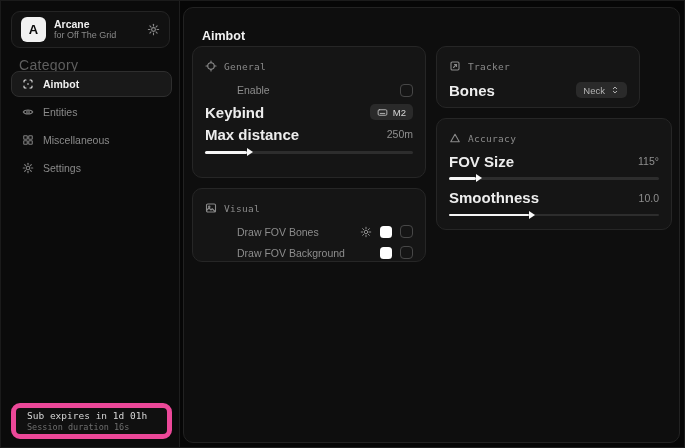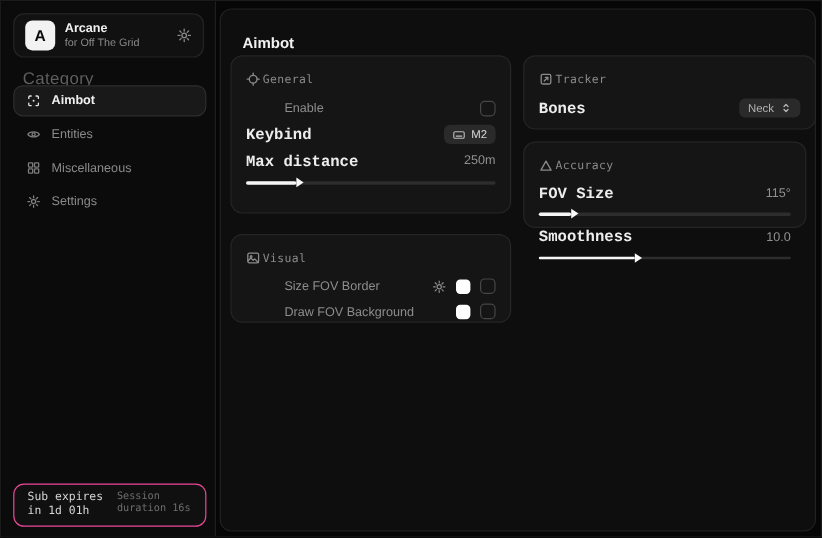--- a/index.html
+++ b/index.html
@@ -37,48 +37,48 @@
     padding:0 10px; color:#8a8a8a; font-size:10.5px; cursor:pointer;
     border:1px solid transparent;
   }
   .nav-item .nicon { display:flex; color:#7d7d7d; }
   .nav-item.selected {
     background:#191919; border:1px solid #2e2e2e; color:#f0f0f0; font-weight:600;
   }
   .nav-item.selected .nicon { color:#e8e8e8; }
   .footer-card {
     position:absolute; left:10px; bottom:8px; width:161px; height:36px;
-    background:#101010; border:1px solid #ec4899; border-radius:9px;
-    padding:5px 11px; display:flex; flex-direction:row; justify-content:center; gap:1px;
+    background:#101010; border:5px solid #ec4899; border-radius:9px;
+    padding:5px 11px; display:flex; flex-direction:column; justify-content:center; gap:1px;
   }
   .footer-line1 { font-family:"DejaVu Sans Mono", monospace; font-size:9.5px; color:#d6d6d6; }
   .footer-line2 { font-family:"DejaVu Sans Mono", monospace; font-size:8.5px; color:#6e6e6e; }
   
   .panel {
     position:absolute; left:182px; top:6px; width:497px; height:436px;
     background:#0e0e0e; border:1px solid #222222; border-radius:10px;
   }
   .panel-title { position:absolute; left:18px; top:21px; font-size:12.5px; font-weight:700; color:#f2f2f2; }
   .card {
     position:absolute; background:#151515; border:1px solid #262626; border-radius:10px;
     padding:11px 12px;
   }
   .card-general    { left:8px;  top:38px;  width:234px; height:132px; }
-  .card-visual     { left:8px;  top:180px; width:234px; height:74px;margin-top:7px;  }
-  .card-tracker    { left:252px; top:38px; width:244px; height:62px;  }
-  .card-accuracy   { left:252px; top:110px; width:236px; height:72px; }
+  .card-visual     { left:8px;  top:180px; width:234px; height:74px;  }
+  .card-tracker    { left:252px; top:38px; width:204px; height:62px;  }
+  .card-accuracy   { left:252px; top:110px; width:236px; height:112px; }
   .card-h {
-    display:flex; align-items:center; gap:2px; height:16px; margin-bottom:5px;
+    display:flex; align-items:center; gap:7px; height:16px; margin-bottom:5px;
     color:#8a8a8a;
   }
   .card-h .hlabel { font-family:"DejaVu Sans Mono", monospace; font-size:9.5px; letter-spacing:.3px; }
   .row { display:flex; align-items:center; height:22px; }
   .row-tight { height:21px; }
   .lbl-dim   { font-size:10.5px; color:#8d8d8d;padding-left:32px; }
-  .lbl-bold  { font-size:13px; color:#ededed; font-weight:600;font-family:Liberation Mono, monospace; }
+  .lbl-bold  { font-size:15px; color:#ededed; font-weight:600; }
   .right { margin-left:auto; display:flex; align-items:center; gap:8px; }
   .val { font-size:10.5px; color:#8f8f8f; }
   .checkbox {
     width:13px; height:13px; border:1.5px solid #474747; border-radius:4px;
     background:transparent; cursor:pointer;
   }
   .swatch { width:12px; height:12px; border-radius:3.5px; cursor:pointer; }
   .badge {
     display:flex; align-items:center; gap:5px; background:#2a2a2a; border-radius:5px;
     padding:2.5px 7px; font-size:9.5px; color:#d8d8d8; cursor:pointer;
@@ -238,21 +238,21 @@
         <span>
           <svg width="12" height="12" viewBox="0 0 24 24" fill="none" stroke="currentColor" stroke-width="2.2" stroke-linecap="round" stroke-linejoin="round">
             <rect x="3" y="4" width="18" height="16" rx="2.5"></rect>
             <circle cx="8.5" cy="9.5" r="1.4"></circle>
               <path d="M3.5 16.5l4.5-4.5 4 4 2.5-2.5 6 6"></path>
           </svg>
         </span>
         <span class="hlabel">Visual</span>
       </div>
       <div class="row row-tight">
-        <span class="lbl-dim">Size FOV Border</span>
+        <span class="lbl-dim">Draw FOV Bones</span>
         <span class="right">
           <span class="gear-small">
             <svg width="12" height="12" viewBox="0 0 24 24" fill="none" stroke="currentColor" stroke-width="2" stroke-linecap="round">
               <circle cx="12" cy="12" r="3.5"></circle>
               <line x1="12" y1="2.5" x2="12" y2="5.5"></line>
                 <line x1="12" y1="18.5" x2="12" y2="21.5"></line>
               <line x1="2.5" y1="12" x2="5.5" y2="12"></line>
                 <line x1="18.5" y1="12" x2="21.5" y2="12"></line>
               <line x1="5.3" y1="5.3" x2="7.4" y2="7.4"></line>
                 <line x1="16.6" y1="16.6" x2="18.7" y2="18.7"></line>

